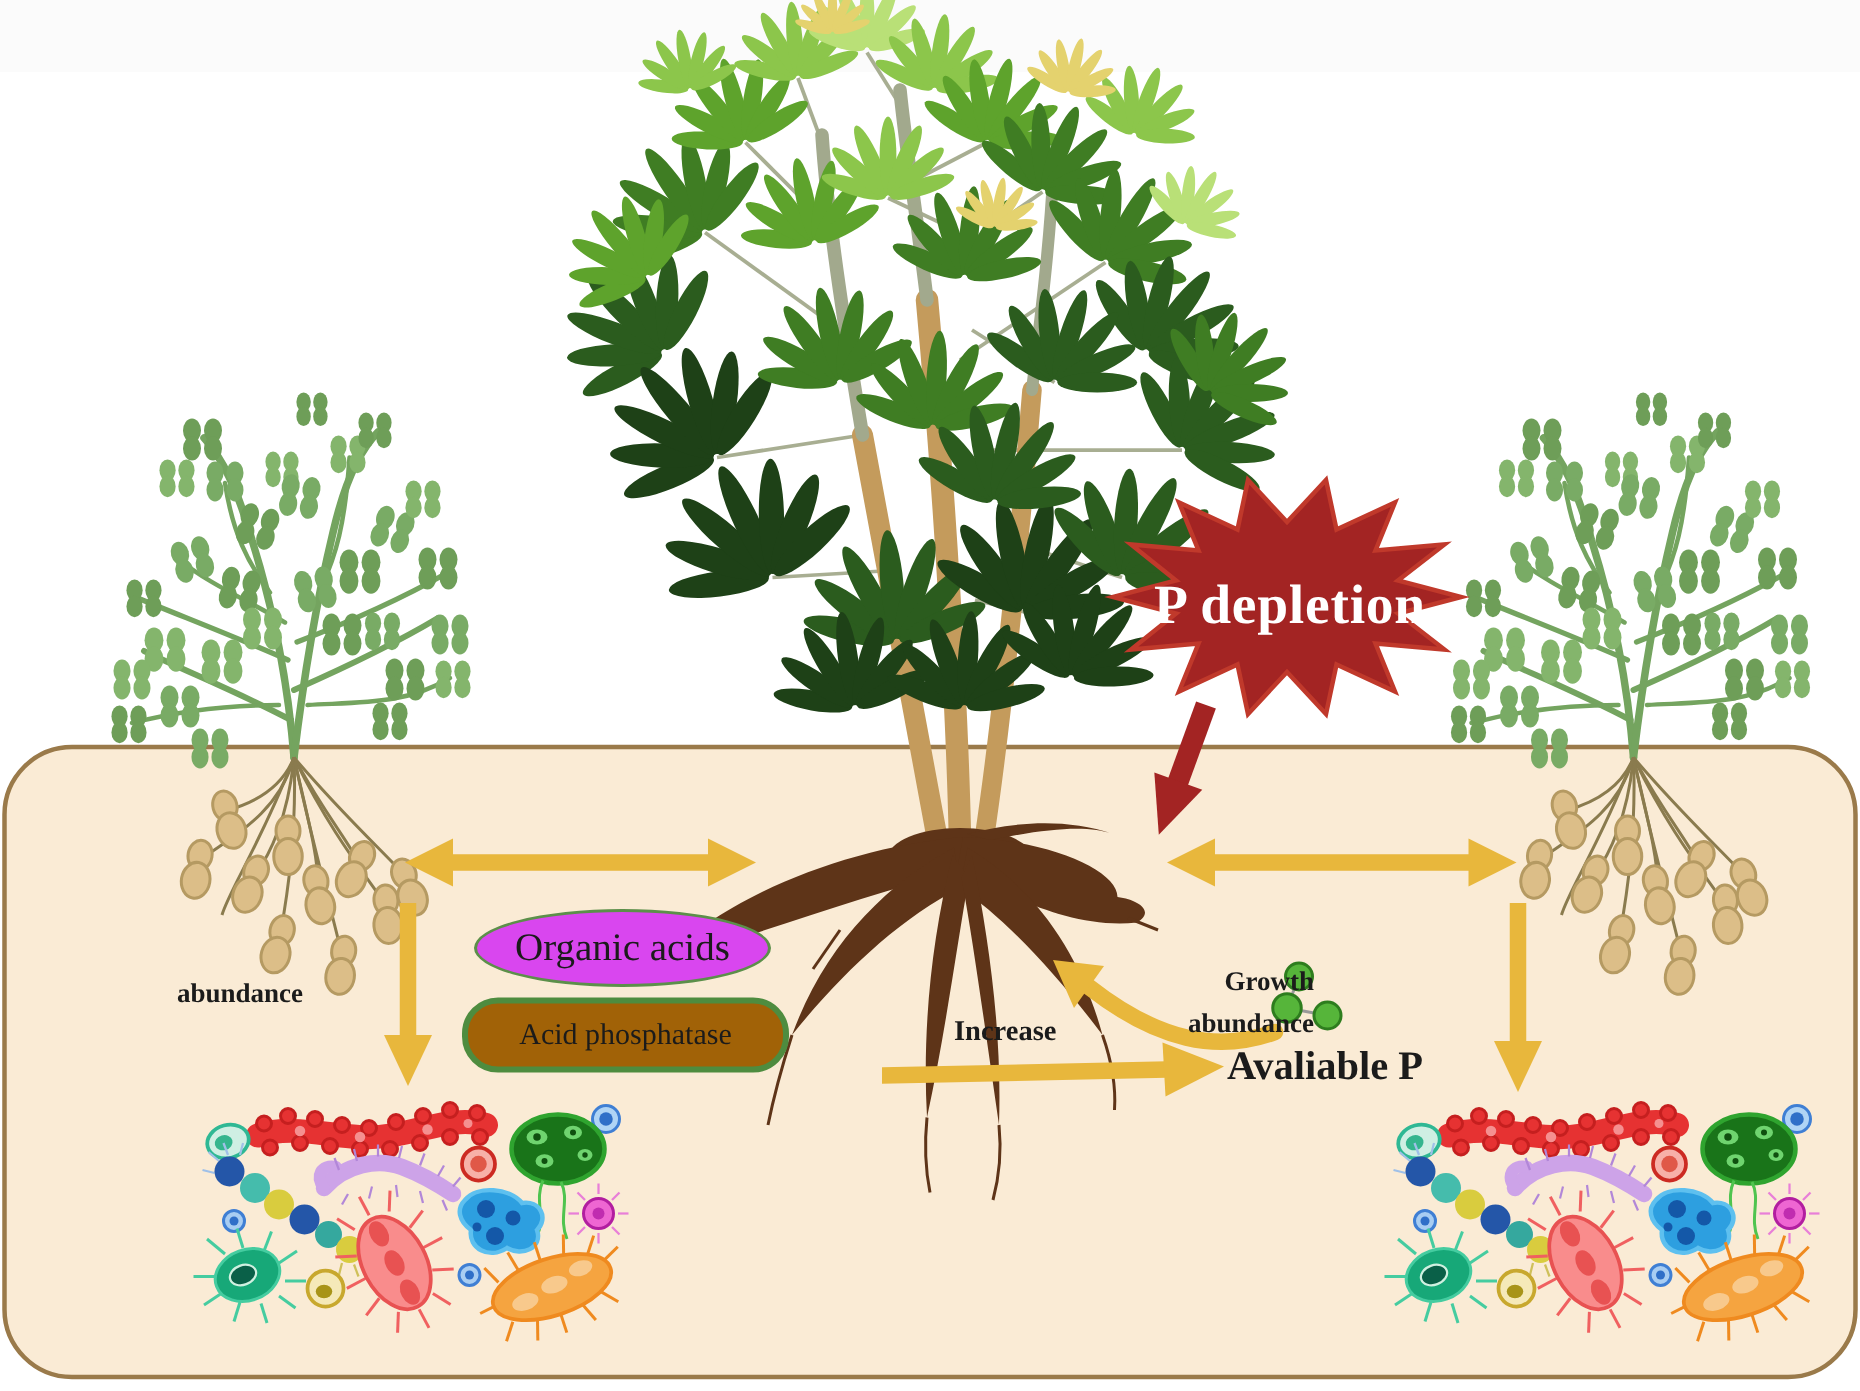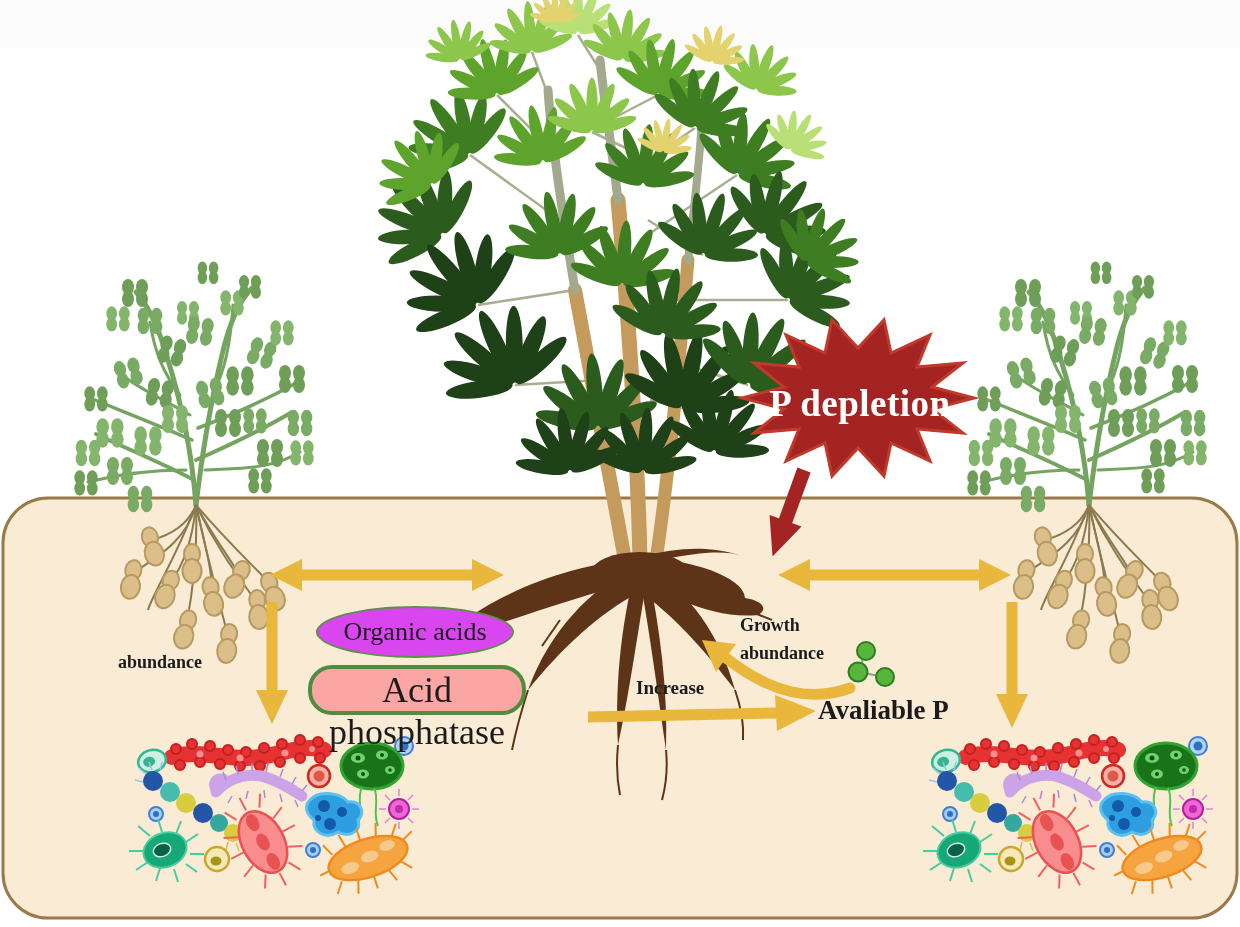--- a/index.html
+++ b/index.html
@@ -6,24 +6,24 @@
   #stage{position:relative;width:1240px;height:927px;background:#ffffff;overflow:hidden;
          font-family:"Liberation Serif", serif;}
   #topband{position:absolute;left:0;top:0;width:1240px;height:48px;background:#fbfbfb;}
   svg{position:absolute;left:0;top:0;}
   .lbl{position:absolute;color:#1b1b1b;}
   #lbl-p-depletion{left:745px;top:382px;width:230px;text-align:center;
     font-size:37px;font-weight:bold;color:#ffffff;letter-spacing:.5px;}
   #pill-organic{left:316px;top:606px;width:194px;height:48px;line-height:48px;text-align:center;
     background:#d946ef;border:2px solid #5c8f4a;border-radius:50% / 50%;font-size:26px;font-family:Liberation Serif, serif;}
   #pill-acid{left:308px;top:665px;width:210px;height:42px;line-height:42px;text-align:center;
-    background:#fca5a5;border:4px solid #4e8c3f;border-radius:24px;font-size:36px;}
+    background:#a16207;border:4px solid #4e8c3f;border-radius:24px;font-size:20px;}
   #lbl-microbiome{left:46px;top:648px;width:228px;text-align:center;
     font-size:18px;font-weight:bold;line-height:28px;}
-  #lbl-growth{left:740px;top:611px;width:136px;text-align:left;
+  #lbl-growth{left:740px;top:640px;width:136px;text-align:right;
     font-size:18px;font-weight:bold;line-height:28px;}
   #lbl-increase{left:636px;top:677px;width:108px;text-align:left;
     font-size:19px;font-weight:bold;}
   #lbl-availp{left:818px;top:695px;width:170px;text-align:left;
     font-size:27px;font-weight:bold;}
 </style>
 </head>
 <body>
 
 <div id="stage">

